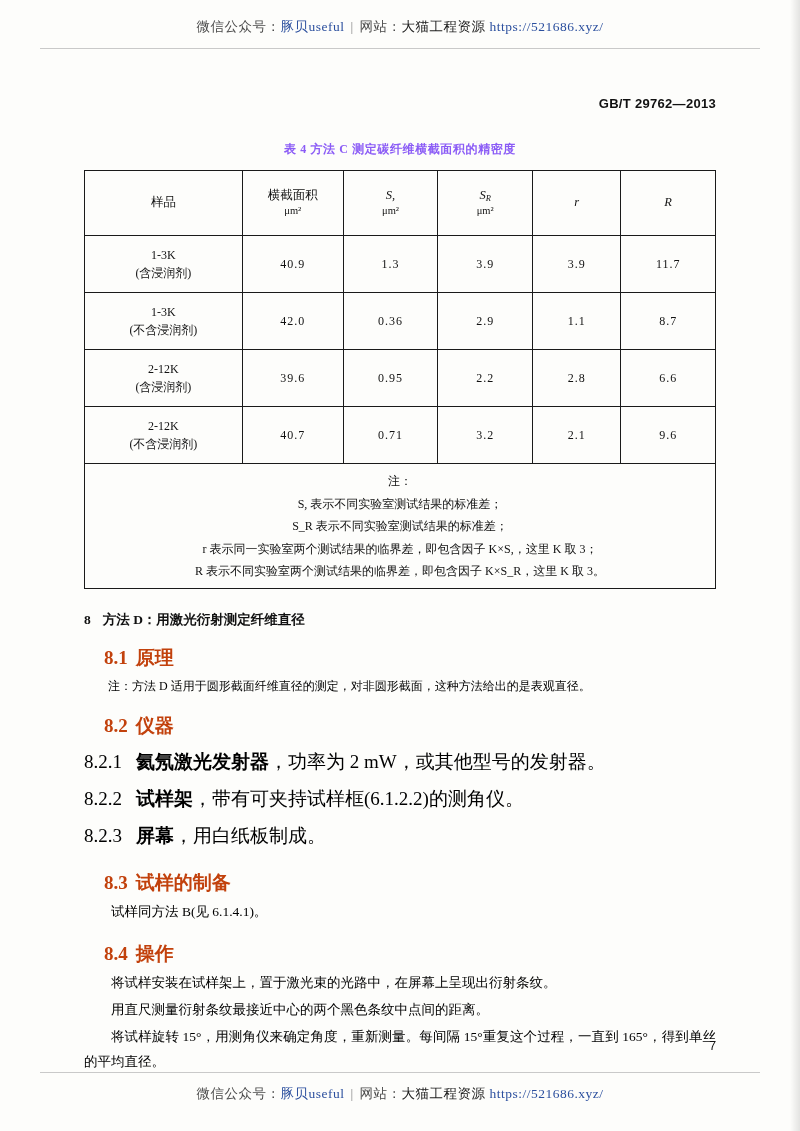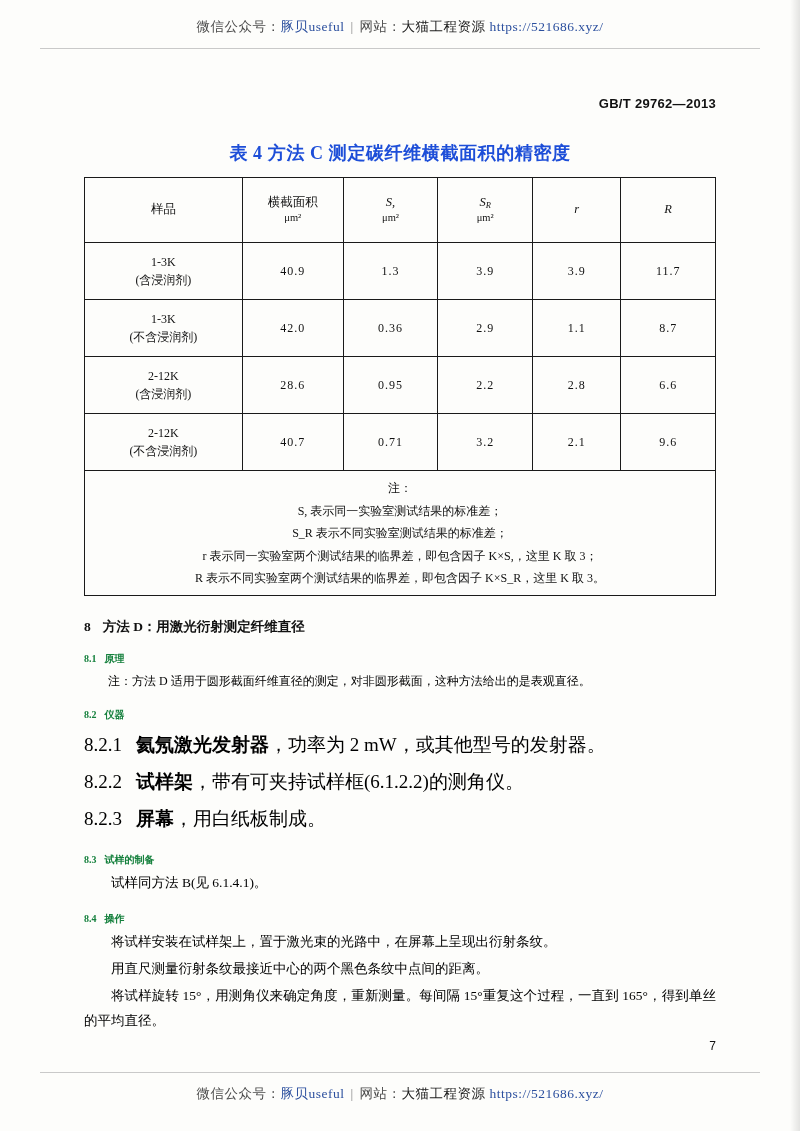--- a/index.html
+++ b/index.html
@@ -82,23 +82,23 @@
     font-family: "Liberation Sans", sans-serif;
     font-weight: bold;
     font-size: 13px;
     letter-spacing: 0.3px;
     color: #111;
     margin-bottom: 30px;
   }
 
   .table-caption {
     text-align: center;
-    font-size: 18px;
+    font-size: 12px;
     font-weight: bold;
-    color: #1d4ed8;
+    color: #8b5cf6;
     margin-bottom: 12px;
     letter-spacing: 0.6px;
   }
 
   table.data {
     border-collapse: collapse;
     width: 100%;
     table-layout: fixed;
   }
   table.data td, table.data th {
@@ -157,24 +157,25 @@
   .sec-h {
     font-weight: bold;
     font-size: 13.5px;
     margin-top: 22px;
     margin-bottom: 6px;
     color: #111;
   }
   .sec-h .num-part { margin-right: 12px; }
   .sub-h {
     font-weight: bold;
-    font-size: 10px;
+    font-size: 19px;
     margin-top: 16px;
     margin-bottom: 4px;
-    color: #15803d;
+    color: #c2410c;
+    margin-left: 20px;
   }
   .sub-h .num-part { margin-right: 8px; }
   .para {
     text-indent: 2em;
     text-align: justify;
     font-size: 13.5px;
     line-height: 1.85;
     margin: 2px 0;
   }
   .para-note {
@@ -275,41 +276,41 @@
           <td class="num">0.36</td>
           <td class="num">2.9</td>
           <td class="num">1.1</td>
           <td class="num">8.7</td>
         </tr>
         <tr>
           <td class="cell-two">
             <span>2-12K</span><br>
             <span>(含浸润剂)</span>
           </td>
-          <td class="num">28.6</td>
+          <td class="num">39.6</td>
           <td class="num">0.95</td>
           <td class="num">2.2</td>
           <td class="num">2.8</td>
           <td class="num">6.6</td>
         </tr>
         <tr>
           <td class="cell-two">
             <span>2-12K</span><br>
             <span>(不含浸润剂)</span>
           </td>
           <td class="num">40.7</td>
           <td class="num">0.71</td>
           <td class="num">3.2</td>
           <td class="num">2.1</td>
           <td class="num">9.6</td>
         </tr>
         <tr>
           <td class="note-cell" colspan="6">
             <span class="note-title">注：</span>
-            <span class="note-line">S, 表示同一实验室测试结果的标准差；</span><br>
+            <span class="note-line">S, 表示不同实验室测试结果的标准差；</span><br>
             <span class="note-line">S_R 表示不同实验室测试结果的标准差；</span><br>
             <span class="note-line">r 表示同一实验室两个测试结果的临界差，即包含因子 K×S,，这里 K 取 3；</span><br>
             <span class="note-line">R 表示不同实验室两个测试结果的临界差，即包含因子 K×S_R，这里 K 取 3。</span>
           </td>
         </tr>
       </tbody>
     </table>
 
     <div class="sec-h">
       <span class="num-part">8</span><span>方法 D：用激光衍射测定纤维直径</span>

